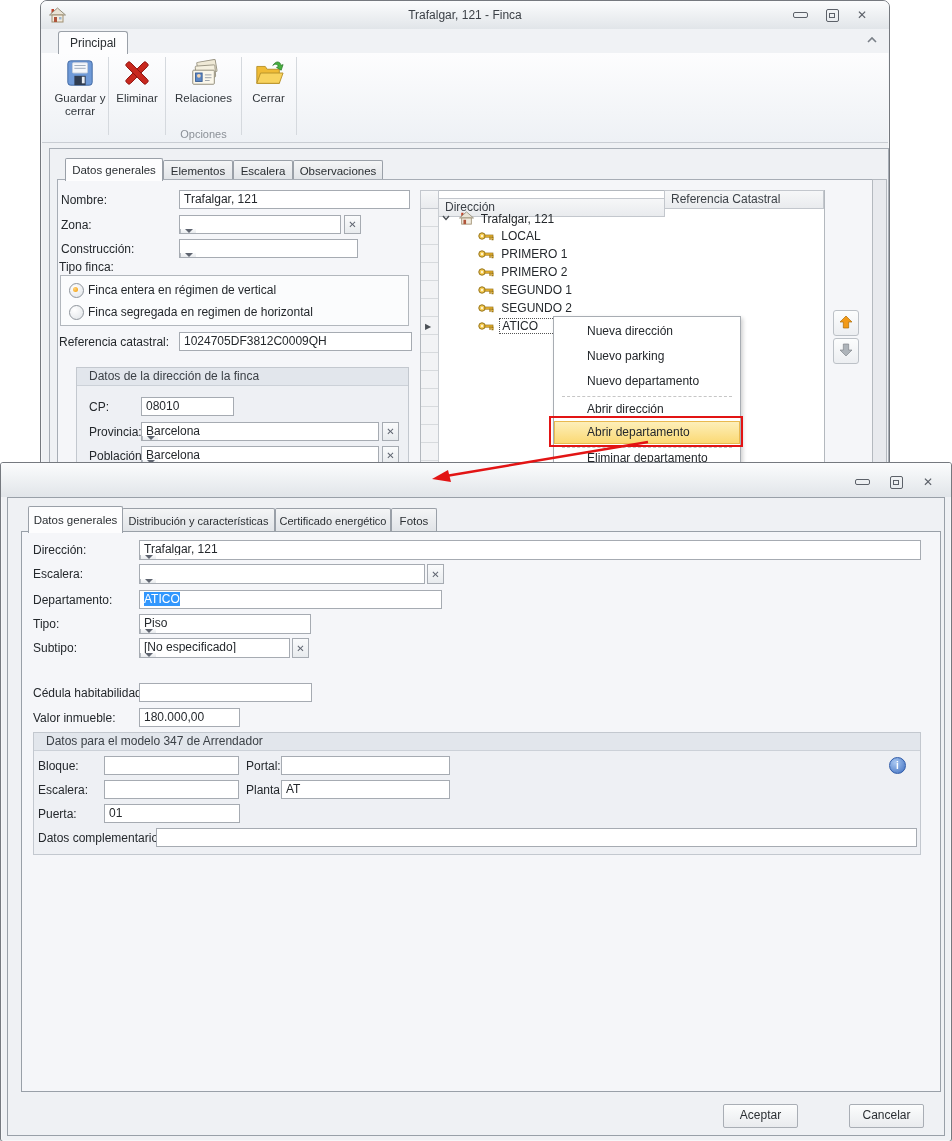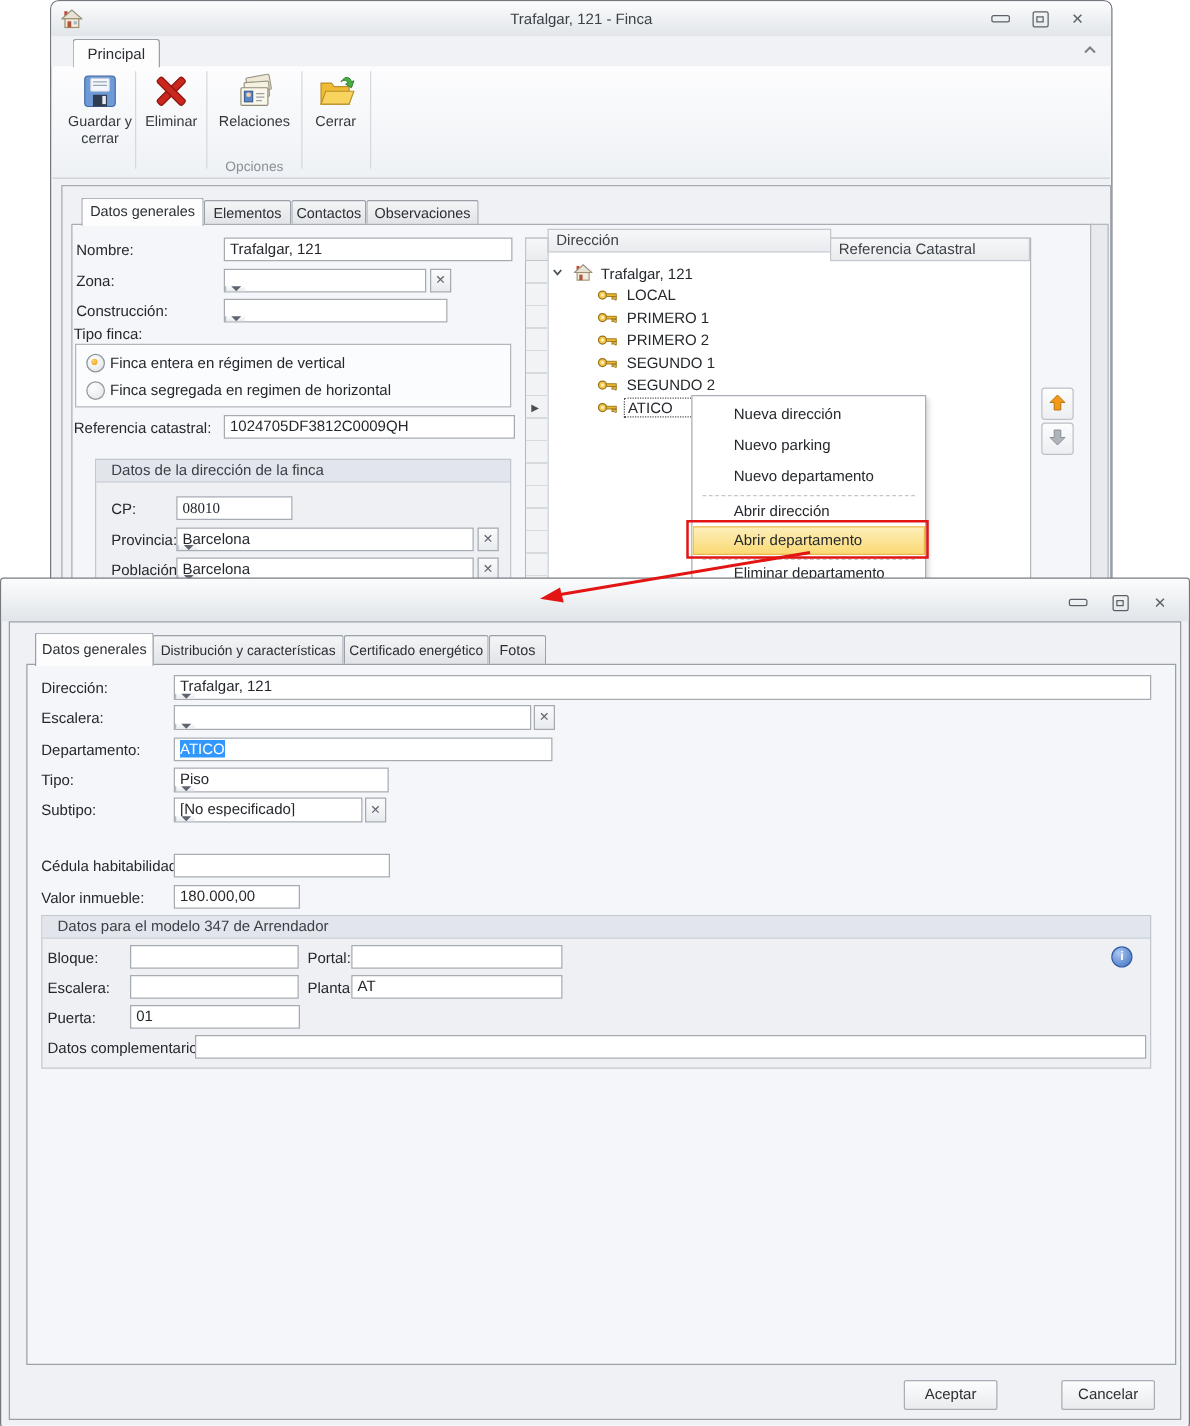--- a/index.html
+++ b/index.html
@@ -140,21 +140,21 @@
     </span>
     <span>Cerrar</span>
   </div>
   <div class="rib-sep" style="left:255px;"></div>
   <div class="lbl" style="left:127px;top:126px;width:71px;text-align:center;font-size:11px;color:#8b9097;">Opciones</div>
 
   <div style="position:absolute;left:8px;top:147px;width:838px;height:316px;background:#eff1f4;border:1px solid #a7adb5;"></div>
 
   <div class="tab active" style="left:24px;top:157px;width:96px;height:22px;line-height:22px;font-size:11.5px;">Datos generales</div>
   <div class="tab" style="left:122px;top:159px;width:68px;height:20px;line-height:20px;font-size:11.5px;">Elementos</div>
-  <div class="tab" style="left:192px;top:159px;width:58px;height:20px;line-height:20px;font-size:11.5px;">Contactos</div>
+  <div class="tab" style="left:192px;top:159px;width:58px;height:20px;line-height:20px;font-size:11.5px;">Escalera</div>
   <div class="tab" style="left:252px;top:159px;width:88px;height:20px;line-height:20px;font-size:11.5px;">Observaciones</div>
 
   <div style="position:absolute;left:16px;top:178px;width:815px;height:285px;background:#f5f6f9;border:1px solid #a7adb5;"></div>
   <div style="position:absolute;left:831px;top:178px;width:13px;height:285px;background:#e8eaee;border:1px solid #b4b9bf;"></div>
 
   <div class="lbl" style="left:20px;top:192px;">Nombre:</div>
   <div class="tb" style="left:138px;top:189px;width:225px;height:17px;">Trafalgar, 121</div>
 
   <div class="lbl" style="left:20px;top:217px;">Zona:</div>
   <div class="combo" style="left:138px;top:214px;width:160px;height:17px;">
@@ -182,21 +182,21 @@
   <div class="radio" style="left:28px;top:304px;"></div>
   <div class="lbl" style="left:47px;top:304px;">Finca segregada en regimen de horizontal</div>
 
   <div class="lbl" style="left:18px;top:334px;">Referencia catastral:</div>
   <div class="tb" style="left:138px;top:331px;width:227px;height:17px;">1024705DF3812C0009QH</div>
 
   <div class="gbox" style="left:35px;top:366px;width:331px;height:97px;">
     <div class="gbox-h">Datos de la dirección de la finca</div>
   </div>
   <div class="lbl" style="left:48px;top:399px;">CP:</div>
-  <div class="tb" style="left:100px;top:396px;width:87px;height:17px;font-family:Liberation Serif, serif;">08010</div>
+  <div class="tb" style="left:100px;top:396px;width:87px;height:17px;">08010</div>
   <div class="lbl" style="left:48px;top:424px;">Provincia:</div>
   <div class="combo" style="left:100px;top:421px;width:236px;height:17px;">
     <div class="combo-val">Barcelona</div>
     <div class="combo-btn">
         <div class="tri"></div>
       </div>
   </div>
   <div class="xbtn" style="left:341px;top:421px;height:17px;">
       <span>✕</span>
     </div>
@@ -206,21 +206,21 @@
     <div class="combo-btn">
         <div class="tri"></div>
       </div>
   </div>
   <div class="xbtn" style="left:341px;top:445px;height:17px;">
       <span>✕</span>
     </div>
 
   <div style="position:absolute;left:379px;top:189px;width:403px;height:274px;background:#fff;border:1px solid #b3b8be;"></div>
   <div class="hdr-cell" style="left:379px;top:189px;width:17px;height:17px;padding:0;"></div>
-  <div class="hdr-cell" style="left:397px;top:182px;width:219px;height:17px;">Dirección</div>
+  <div class="hdr-cell" style="left:397px;top:197px;width:219px;height:17px;">Dirección</div>
   <div class="hdr-cell" style="left:623px;top:189px;width:152px;height:17px;">Referencia Catastral</div>
   <div style="position:absolute;left:380px;top:208px;width:17px;height:254px;border-right:1px solid #c9cdd2;
             background:repeating-linear-gradient(to bottom,#f2f3f5 0 17px,#d7dadd 17px 18px);"></div>
   <div class="lbl" style="left:384px;top:318px;font-size:8px;color:#4a4f55;">▶</div>
 
   <div class="treerow" style="left:400px;top:208px;">
     <span style="vertical-align:1px;">
       <svg width="10" height="9" viewBox="0 0 10 9">
           <polyline points="2,3 5,6.5 8,3" fill="none" stroke="#4a4f55" stroke-width="1.4"></polyline>
         </svg>

